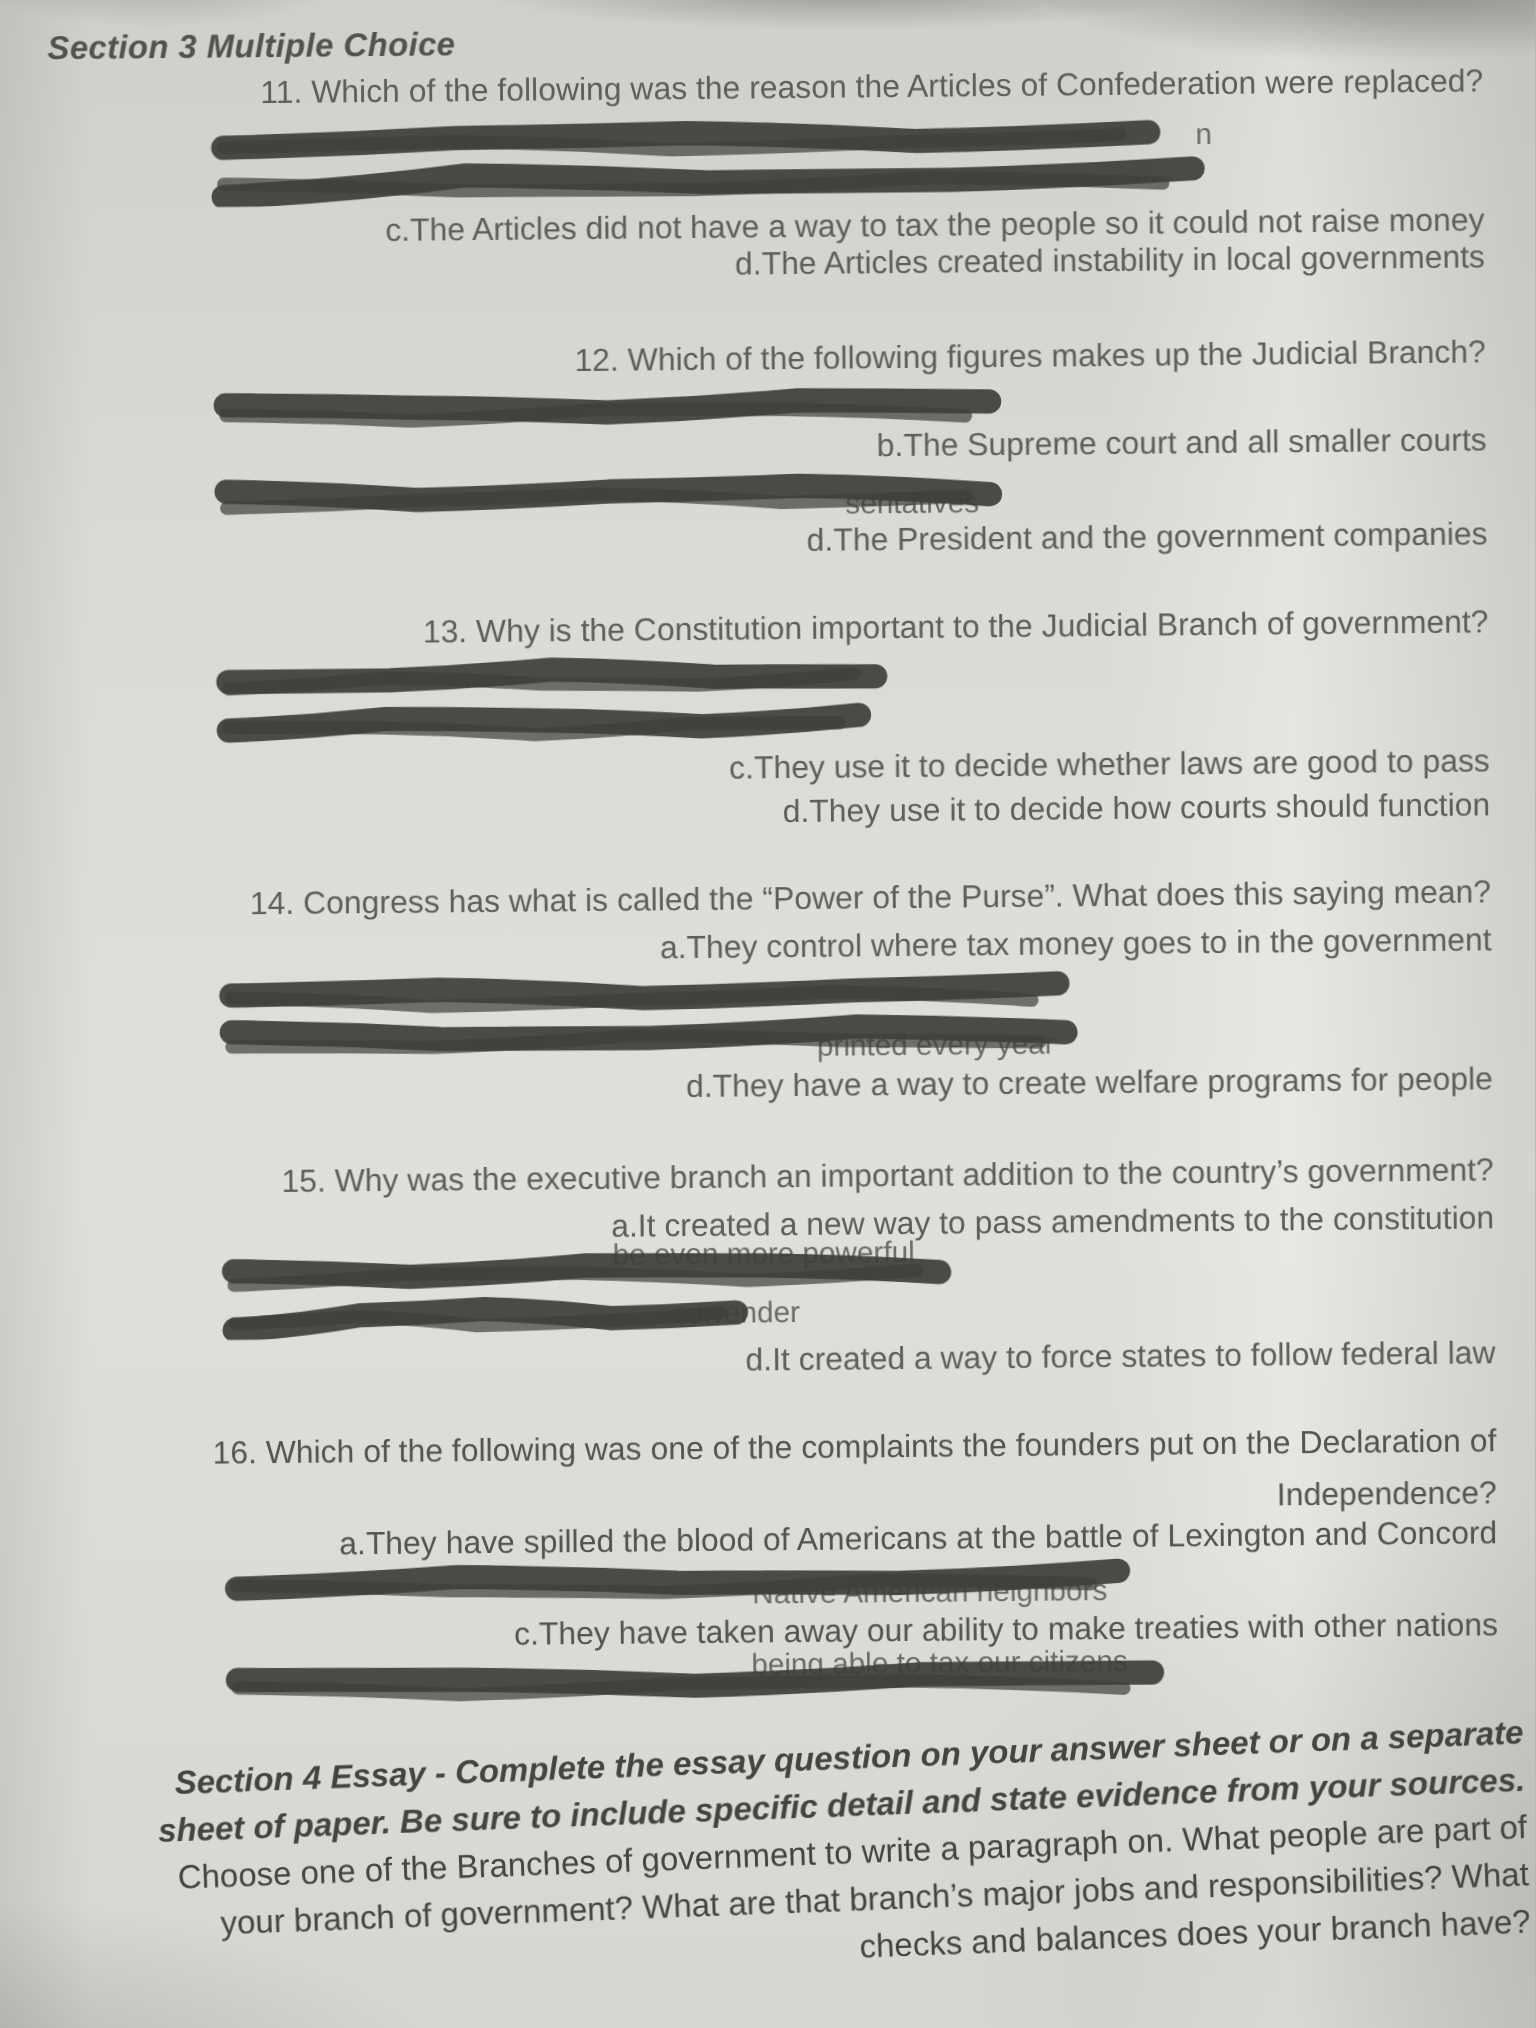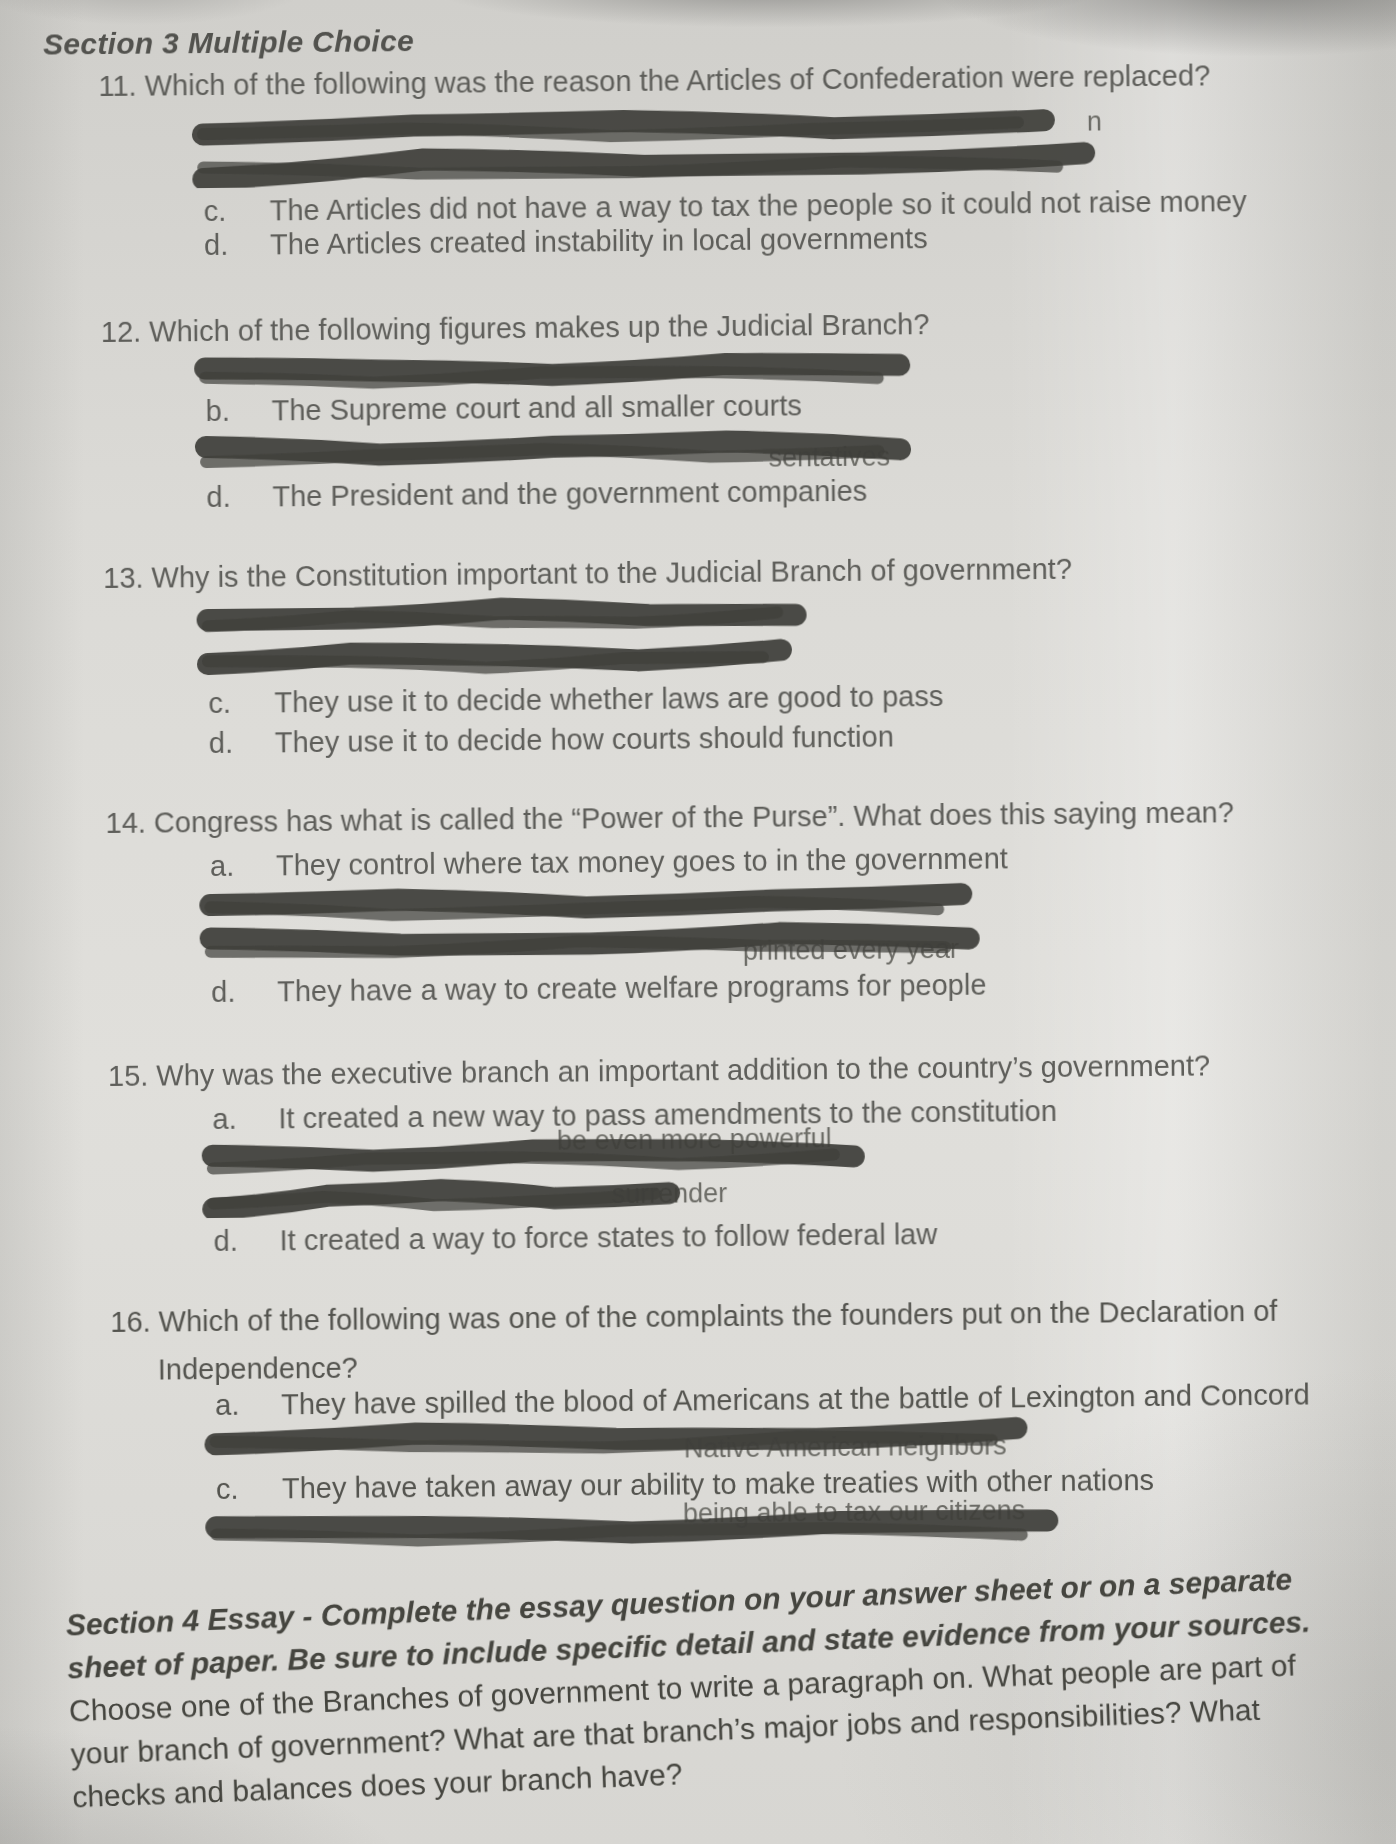--- a/index.html
+++ b/index.html
@@ -10,20 +10,21 @@
     font-family:"Liberation Sans", sans-serif;
     background-color:var(--paper,#d8d7d3);
     background-image:
       radial-gradient(ellipse 480px 110px at 90% -18px, rgba(70,70,68,.55), rgba(70,70,68,0) 68%),
       radial-gradient(ellipse 470px 55px at 55% -12px, rgba(80,80,78,.45), rgba(80,80,78,0) 72%),
       radial-gradient(ellipse 240px 60px at 10% -18px, rgba(92,92,90,.30), rgba(92,92,90,0) 72%),
       radial-gradient(ellipse 680px 250px at -4% 103%, rgba(96,96,93,.28), rgba(96,96,93,0) 70%),
       radial-gradient(ellipse 900px 520px at 106% 94%, rgba(122,122,118,.20), rgba(122,122,118,0) 72%),
       linear-gradient(90deg, rgba(135,135,131,.20), rgba(0,0,0,0) 6%, rgba(0,0,0,0) 72%, rgba(255,255,255,.28) 84%, rgba(150,150,146,.18) 99%),
       linear-gradient(180deg, #d0cfcb, #dbdad6 28%, #e0dfdb 58%, #d7d6d2 100%);
+    text-align: right;
   }
   .content{
     position:absolute;left:0;top:0;width:100%;height:100%;
     transform:rotate(-0.55deg);
     transform-origin:45% 30%;
     filter:blur(0.5px);
     color:var(--ink,#5e5e5a);
   }
   .sec3{
     position:absolute;left:48px;top:22px;

